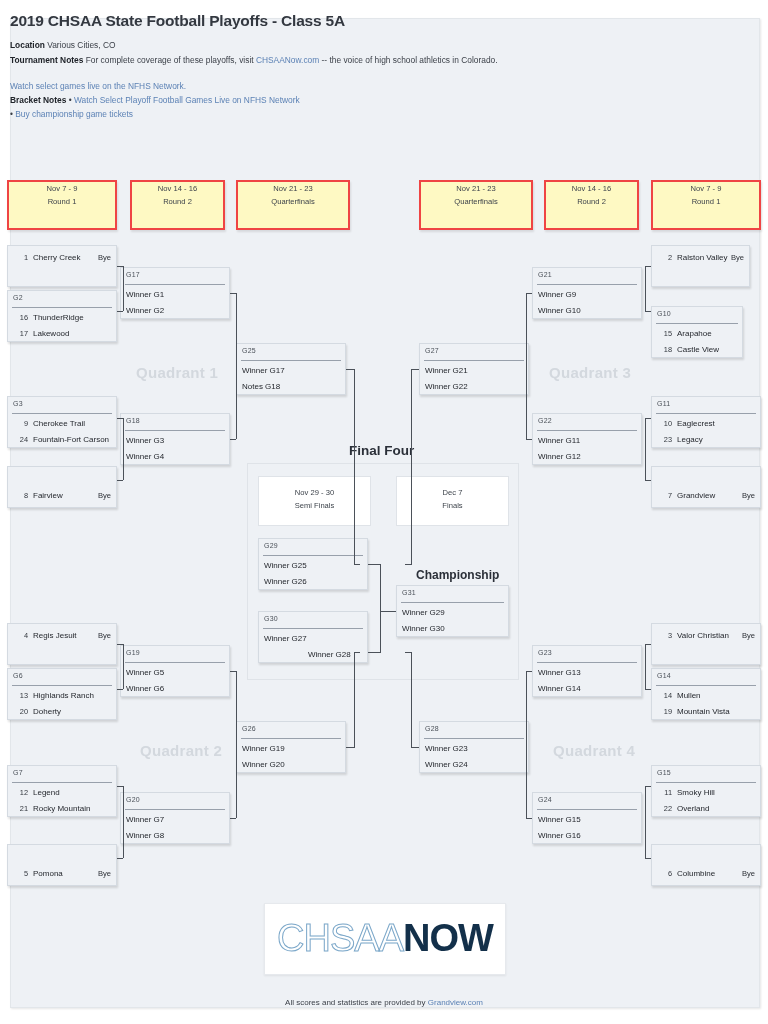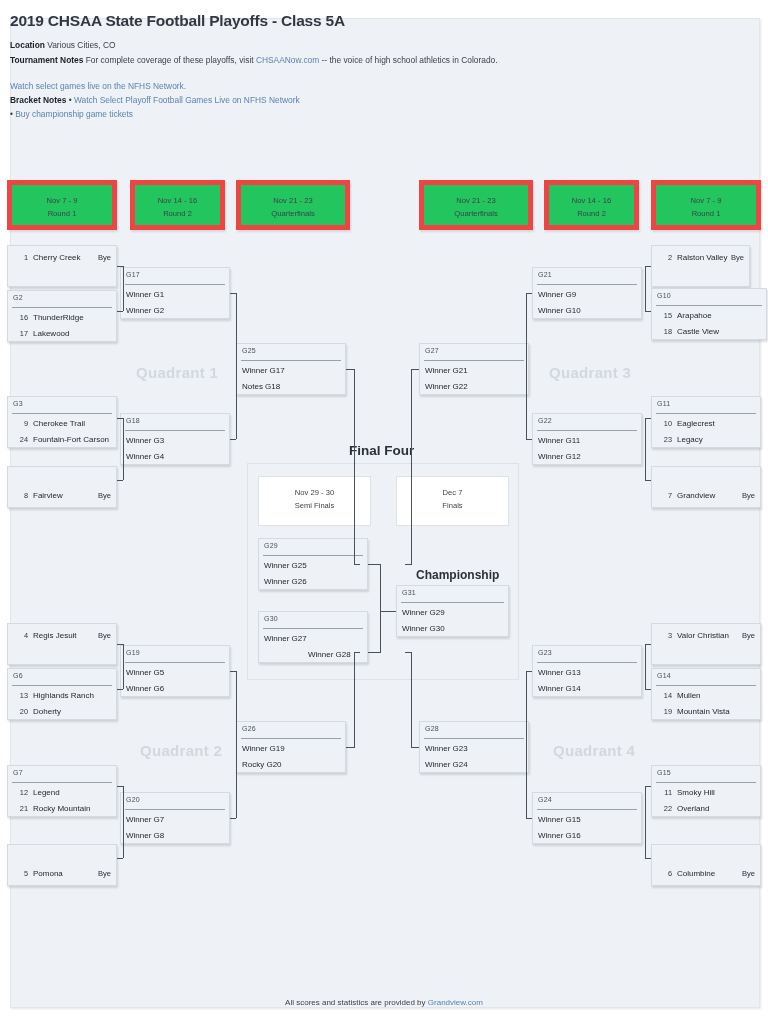--- a/index.html
+++ b/index.html
@@ -26,23 +26,23 @@
        box-shadow:1px 2px 2px rgba(0,0,0,.13);box-sizing:border-box;}
   .box .gid{position:absolute;left:5px;top:3px;font-size:7px;color:#4a5058;letter-spacing:.2px;}
   .box .rule{position:absolute;left:4px;right:4px;top:16px;border-top:1px solid #98a0ab;}
   .row{position:absolute;left:5px;right:5px;font-size:8px;color:#1e2127;
        white-space:nowrap;overflow:hidden;}
   .row .sd{display:inline-block;width:15px;text-align:right;margin-right:5px;font-size:7.4px;color:#32373e;}
   .row .nm{display:inline-block;}
   .row .bye{position:absolute;right:0;top:0;font-size:7.6px;color:#2a2e34;}
 
   
-  .chip{position:absolute;background:#22c55e;border:5px solid #ef4444;
+  .chip{position:absolute;background:#fef9c3;border:2px solid #ef4444;
         box-shadow:1px 2px 2px rgba(0,0,0,.10);box-sizing:border-box;
-        text-align:center;padding-top:9px;}
+        text-align:center;}
   .chip .d1{font-size:7.6px;color:#3d434b;line-height:13px;}
   .chip .d2{font-size:7.6px;color:#3d434b;line-height:13px;}
 
   
   .cx{position:absolute;background:#4b5159;}
 
   
   .wm{position:absolute;font-size:15px;font-weight:bold;color:#d3d8de;letter-spacing:.3px;}
   .ff-title{position:absolute;font-size:13.5px;font-weight:bold;color:#2b3039;}
   .ch-title{position:absolute;font-size:12px;font-weight:bold;color:#2b3039;}
@@ -200,21 +200,21 @@
   <div class="box gbox" style="left:236px;top:343px;width:110px;height:52px;">
       <div class="gid">G25</div>
       <div class="rule"></div>
       <div class="row" style="top: 22px;"><span class="nm">Winner G17</span></div>
       <div class="row" style="top: 38px;"><span class="nm">Notes G18</span></div>
     </div>
   <div class="box gbox" style="left:236px;top:721px;width:110px;height:52px;">
       <div class="gid">G26</div>
       <div class="rule"></div>
       <div class="row" style="top: 22px;"><span class="nm">Winner G19</span></div>
-      <div class="row" style="top: 38px;"><span class="nm">Rocky G20</span></div>
+      <div class="row" style="top: 38px;"><span class="nm">Winner G20</span></div>
     </div>
 
   <div class="box gbox" style="left:419px;top:343px;width:110px;height:52px;">
       <div class="gid">G27</div>
       <div class="rule"></div>
       <div class="row" style="top: 22px;"><span class="nm">Winner G21</span></div>
       <div class="row" style="top: 38px;"><span class="nm">Winner G22</span></div>
     </div>
   <div class="box gbox" style="left:419px;top:721px;width:110px;height:52px;">
       <div class="gid">G28</div>
@@ -244,21 +244,21 @@
   <div class="box gbox" style="left:532px;top:792px;width:110px;height:52px;">
       <div class="gid">G24</div>
       <div class="rule"></div>
       <div class="row" style="top: 22px;"><span class="nm">Winner G15</span></div>
       <div class="row" style="top: 38px;"><span class="nm">Winner G16</span></div>
     </div>
 
   <div class="box gbox" style="left:651px;top:245px;width:99px;height:42px;">
       <div class="row" style="top: 7px;"><span class="sd">2</span><span class="nm">Ralston Valley</span><span class="bye">Bye</span></div>
     </div>
-  <div class="box gbox" style="left:651px;top:288px;width:116px;height:52px;">
+  <div class="box gbox" style="left:651px;top:306px;width:92px;height:52px;">
       <div class="gid">G10</div>
       <div class="rule"></div>
       <div class="row" style="top: 22px;"><span class="sd">15</span><span class="nm">Arapahoe</span></div>
       <div class="row" style="top: 38px;"><span class="sd">18</span><span class="nm">Castle View</span></div>
     </div>
   <div class="box gbox" style="left:651px;top:396px;width:110px;height:52px;">
       <div class="gid">G11</div>
       <div class="rule"></div>
       <div class="row" style="top: 22px;"><span class="sd">10</span><span class="nm">Eaglecrest</span></div>
       <div class="row" style="top: 38px;"><span class="sd">23</span><span class="nm">Legacy</span></div>
@@ -297,20 +297,23 @@
       <div class="row" style="top: 22px;"><span class="nm">Winner G27</span></div>
       <div class="row" style="top: 38px; margin-left: 44px;"><span class="nm">Winner G28</span></div>
     </div>
   <div class="box gbox" style="left:396px;top:585px;width:113px;height:52px;">
       <div class="gid">G31</div>
       <div class="rule"></div>
       <div class="row" style="top: 22px;"><span class="nm">Winner G29</span></div>
       <div class="row" style="top: 38px;"><span class="nm">Winner G30</span></div>
     </div>
 
+  <div class="logo">
+    <div class="lt"><span class="c1">CHSAA</span><span class="c2">NOW</span></div>
+  </div>
   <div class="credit">
     <span>All scores and statistics are provided by </span><a href="#">Grandview.com</a>
   </div>
 <div class="cx" style="left: 117px; top: 266px; width: 6px; height: 1.3px;"></div>
     <div class="cx" style="left: 117px; top: 311px; width: 6px; height: 1.3px;"></div>
     <div class="cx" style="left: 123px; top: 266px; width: 1.3px; height: 45px;"></div>
     <div class="cx" style="left: 117px; top: 418px; width: 6px; height: 1.3px;"></div>
     <div class="cx" style="left: 117px; top: 480px; width: 6px; height: 1.3px;"></div>
     <div class="cx" style="left: 123px; top: 418px; width: 1.3px; height: 62px;"></div>
     <div class="cx" style="left: 117px; top: 644px; width: 6px; height: 1.3px;"></div>

